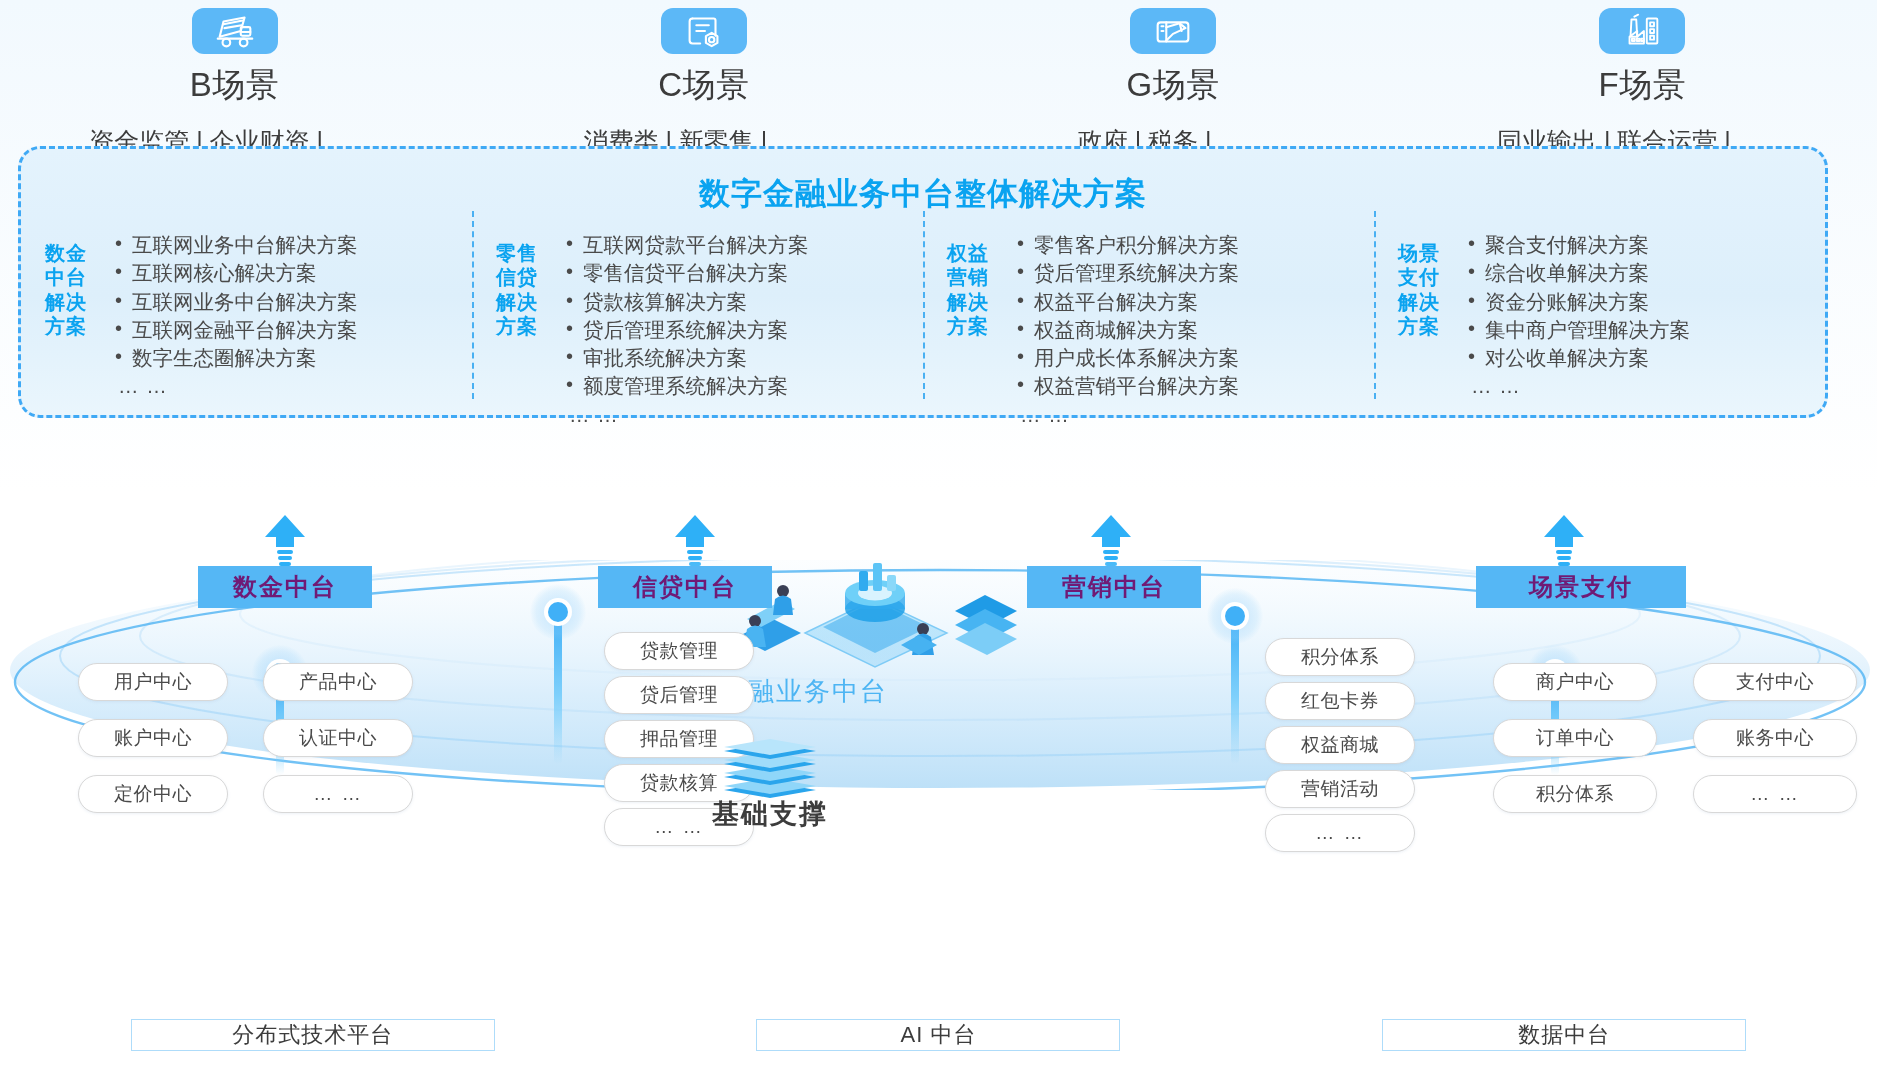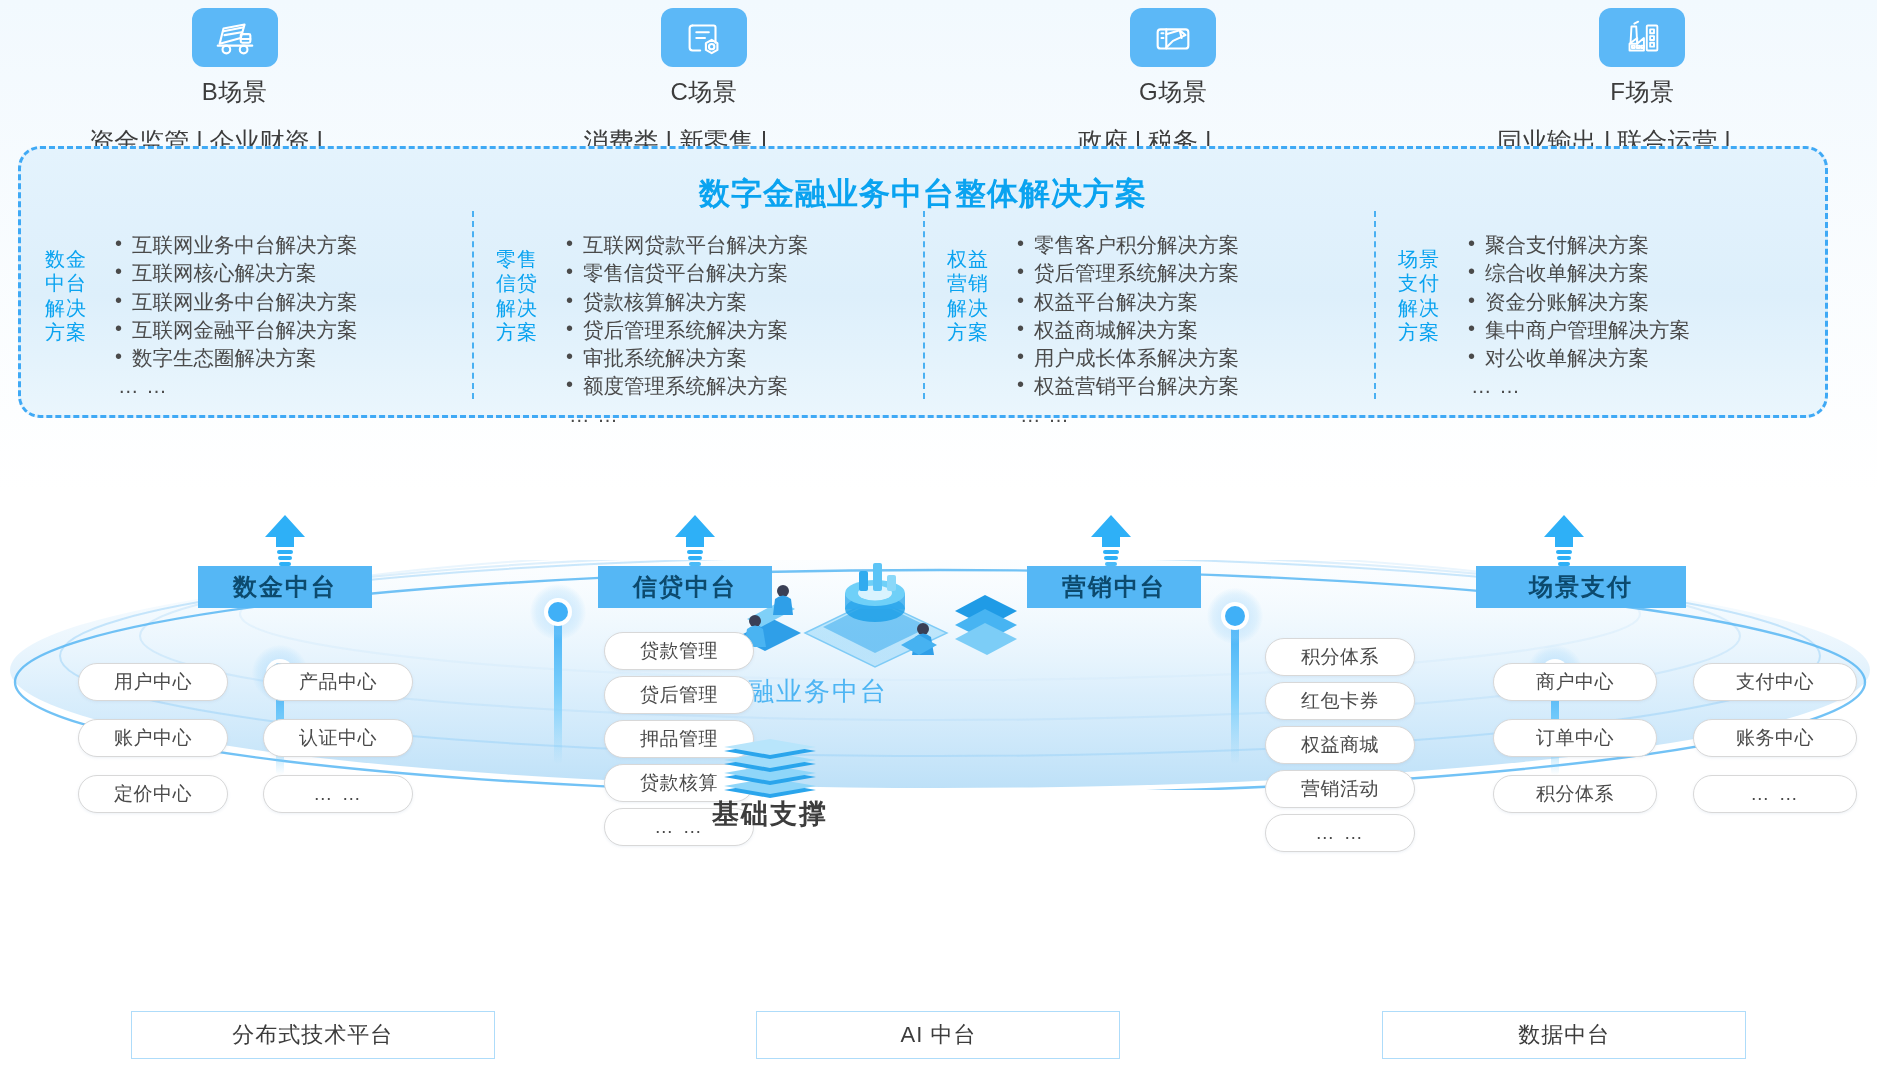--- a/index.html
+++ b/index.html
@@ -28,21 +28,21 @@
   }
   .scn-icon {
     width: 86px; height: 74px;
     border-radius: 12px;
     background: #5cb8f7;
     display: flex; align-items: center; justify-content: center;
   }
   .scn-icon svg { width: 46px; height: 46px; }
   .scn-title {
     margin-top: 9px;
-    font-size: 24px;
+    font-size: 33px;
     color: #3c3c3c;
     letter-spacing: .5px;
   }
   .scn-sub {
     margin-top: 17px;
     font-size: 25px;
     color: #3c3c3c;
     white-space: nowrap;
   }
 
@@ -79,24 +79,24 @@
   .pcol + .pcol::before {
     content: "";
     position: absolute;
     left: 0; top: -14px;
     width: 0; height: 188px;
     border-left: 2px dashed #49b0f2;
   }
   .pcol-label {
     width: 62px;
     font-size: 20px;
-    font-weight: normal;
+    font-weight: bold;
     color: #0aa3f0;
     line-height: 1.22;
-    margin-top: 22px;
+    margin-top: 16px;
     flex: 0 0 62px;
     letter-spacing: 1px;
   }
   .pcol-list {
     list-style: none;
     margin-left: 8px;
     padding-top: 6px;
   }
   .pcol-list li {
     font-size: 20.5px;
@@ -130,21 +130,21 @@
     position: absolute;
     width: 44px; height: 58px;
   }
   .up-arrow svg { width: 100%; height: 100%; display: block; }
 
   
   .plat-badge {
     position: absolute;
     height: 42px;
     background: #55b7f5;
-    color: #0c4a6e;
+    color: #701a75;
     font-size: 24px;
     font-weight: bold;
     display: flex; align-items: center; justify-content: center;
     letter-spacing: 2px;
   }
 
   
   .pill {
     position: absolute;
     height: 38px;
@@ -225,21 +225,21 @@
   }
   .found-row {
     position: absolute;
     left: 0; top: 1011px;
     width: 1877px; height: 48px;
     display: flex;
     justify-content: space-around;
     align-items: center;
   }
   .found-box {
-    width: 364px; height: 48px;
+    width: 364px; height: 32px;
     border: 1.6px solid #aedcfa;
     background: #ffffff;
     display: flex; align-items: center; justify-content: center;
     font-size: 22px;
     color: #3c3c3c;
     letter-spacing: 1px;
   }
 </style>
 </head>
 <body>

